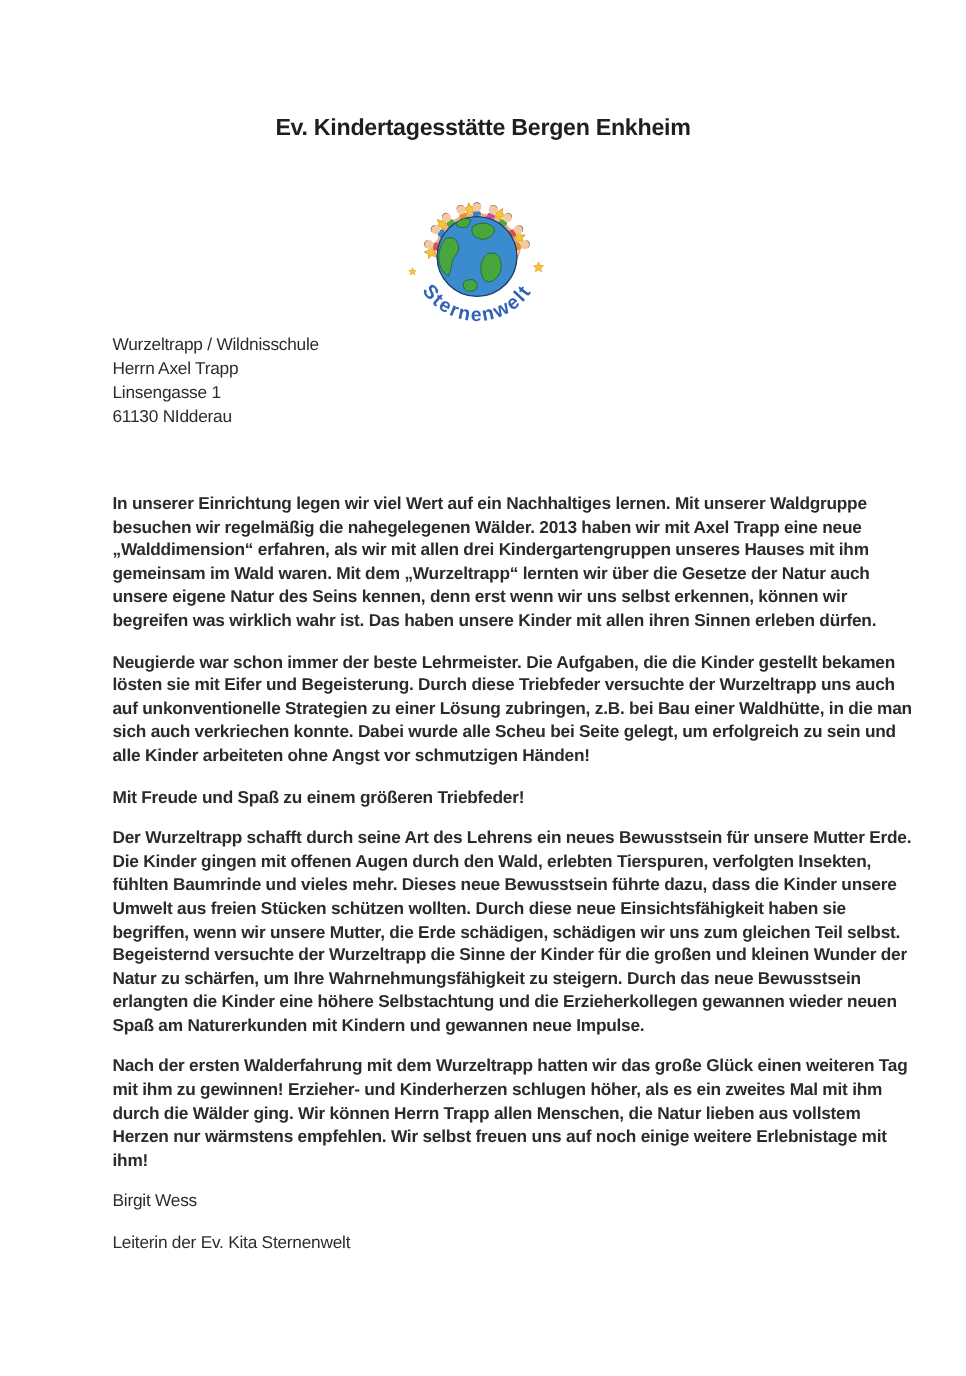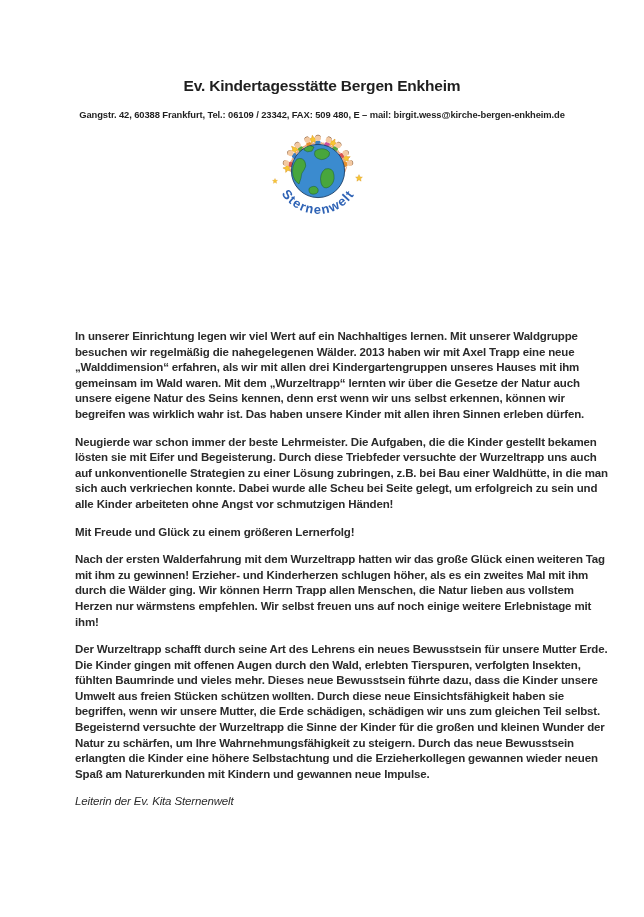--- a/index.html
+++ b/index.html
@@ -32,29 +32,28 @@
     position:absolute;top:295px;left:75px;width:455px;
     text-align:center;font-weight:bold;font-size:11.5px;
     letter-spacing:-0.1px;color:#1f1f1f;
   }
   .bodytext{
     position:absolute;top:329px;left:75px;width:545px;
     font-size:11.5px;line-height:15.6px;letter-spacing:-0.15px;
   }
   .para{white-space:pre;margin:0 0 12px 0;font-weight:bold;}
   .sig-name{margin:0 0 12px 0;white-space:pre;}
-  .sig-role{margin:0;white-space:pre;font-style:italic;}
+  .sig-role{margin:0;white-space:pre;}
 </style>
 </head>
 <body>
 
 <div class="page">
 
   <div class="title">Ev. Kindertagesstätte Bergen Enkheim</div>
-  <div class="contact">Gangstr. 42, 60388 Frankfurt, Tel.: 06109 / 23342, FAX: 509 480, E – mail: birgit.wess@kirche-bergen-enkheim.de</div>
 
   <div class="logo">
     <svg viewBox="0 0 110 90" width="112" height="90">
       <defs>
         <clipPath id="globeclip">
             <circle cx="55" cy="42" r="26.6"></circle>
           </clipPath>
         <path id="tp" d="M 12 48 A 43.5 43.5 0 0 0 98 48" fill="none"></path>
         <path id="starp" d="M0,-4.2 L1.25,-1.3 L4.2,-1.05 L2.0,0.95 L2.6,3.95 L0,2.2 L-2.6,3.95 L-2.0,0.95 L-4.2,-1.05 L-1.25,-1.3 Z"></path>
         <g id="kid-body">
@@ -97,45 +96,50 @@
           <path d="M48 58 q5 -2 7 2 q1 4 -3 5 q-5 1 -6 -3 q-1 -3 2 -4 z"></path>
         </g>
       </g>
 
       <text font-size="13" font-weight="bold" fill="#2f63b5" letter-spacing="1.2" font-family="Liberation Sans, sans-serif">
         <textPath href="#tp" startOffset="50%" text-anchor="middle">Sternenwelt</textPath>
       </text>
     </svg>
   </div>
 
+  <div class="recipient">Wurzeltrapp / Wildnisschule
+Herrn Axel Trapp
+Linsengasse 1
+61130 NIdderau</div>
 
 
   <div class="bodytext">
     <p class="para">In unserer Einrichtung legen wir viel Wert auf ein Nachhaltiges lernen. Mit unserer Waldgruppe
 besuchen wir regelmäßig die nahegelegenen Wälder. 2013 haben wir mit Axel Trapp eine neue
 „Walddimension“ erfahren, als wir mit allen drei Kindergartengruppen unseres Hauses mit ihm
 gemeinsam im Wald waren. Mit dem „Wurzeltrapp“ lernten wir über die Gesetze der Natur auch
 unsere eigene Natur des Seins kennen, denn erst wenn wir uns selbst erkennen, können wir
 begreifen was wirklich wahr ist. Das haben unsere Kinder mit allen ihren Sinnen erleben dürfen.</p>
     <p class="para">Neugierde war schon immer der beste Lehrmeister. Die Aufgaben, die die Kinder gestellt bekamen
 lösten sie mit Eifer und Begeisterung. Durch diese Triebfeder versuchte der Wurzeltrapp uns auch
 auf unkonventionelle Strategien zu einer Lösung zubringen, z.B. bei Bau einer Waldhütte, in die man
 sich auch verkriechen konnte. Dabei wurde alle Scheu bei Seite gelegt, um erfolgreich zu sein und
 alle Kinder arbeiteten ohne Angst vor schmutzigen Händen!</p>
-    <p class="para">Mit Freude und Glück zu einem größeren Lernerfolg!</p>
-    <p class="para">Nach der ersten Walderfahrung mit dem Wurzeltrapp hatten wir das große Glück einen weiteren Tag
-mit ihm zu gewinnen! Erzieher- und Kinderherzen schlugen höher, als es ein zweites Mal mit ihm
-durch die Wälder ging. Wir können Herrn Trapp allen Menschen, die Natur lieben aus vollstem
-Herzen nur wärmstens empfehlen. Wir selbst freuen uns auf noch einige weitere Erlebnistage mit
-ihm!</p>
+    <p class="para">Mit Freude und Spaß zu einem größeren Triebfeder!</p>
     <p class="para">Der Wurzeltrapp schafft durch seine Art des Lehrens ein neues Bewusstsein für unsere Mutter Erde.
 Die Kinder gingen mit offenen Augen durch den Wald, erlebten Tierspuren, verfolgten Insekten,
 fühlten Baumrinde und vieles mehr. Dieses neue Bewusstsein führte dazu, dass die Kinder unsere
 Umwelt aus freien Stücken schützen wollten. Durch diese neue Einsichtsfähigkeit haben sie
 begriffen, wenn wir unsere Mutter, die Erde schädigen, schädigen wir uns zum gleichen Teil selbst.
 Begeisternd versuchte der Wurzeltrapp die Sinne der Kinder für die großen und kleinen Wunder der
 Natur zu schärfen, um Ihre Wahrnehmungsfähigkeit zu steigern. Durch das neue Bewusstsein
 erlangten die Kinder eine höhere Selbstachtung und die Erzieherkollegen gewannen wieder neuen
 Spaß am Naturerkunden mit Kindern und gewannen neue Impulse.</p>
+    <p class="para">Nach der ersten Walderfahrung mit dem Wurzeltrapp hatten wir das große Glück einen weiteren Tag
+mit ihm zu gewinnen! Erzieher- und Kinderherzen schlugen höher, als es ein zweites Mal mit ihm
+durch die Wälder ging. Wir können Herrn Trapp allen Menschen, die Natur lieben aus vollstem
+Herzen nur wärmstens empfehlen. Wir selbst freuen uns auf noch einige weitere Erlebnistage mit
+ihm!</p>
+    <p class="sig-name">Birgit Wess</p>
     <p class="sig-role">Leiterin der Ev. Kita Sternenwelt</p>
   </div>
 
 </div>
 
 </body></html>

